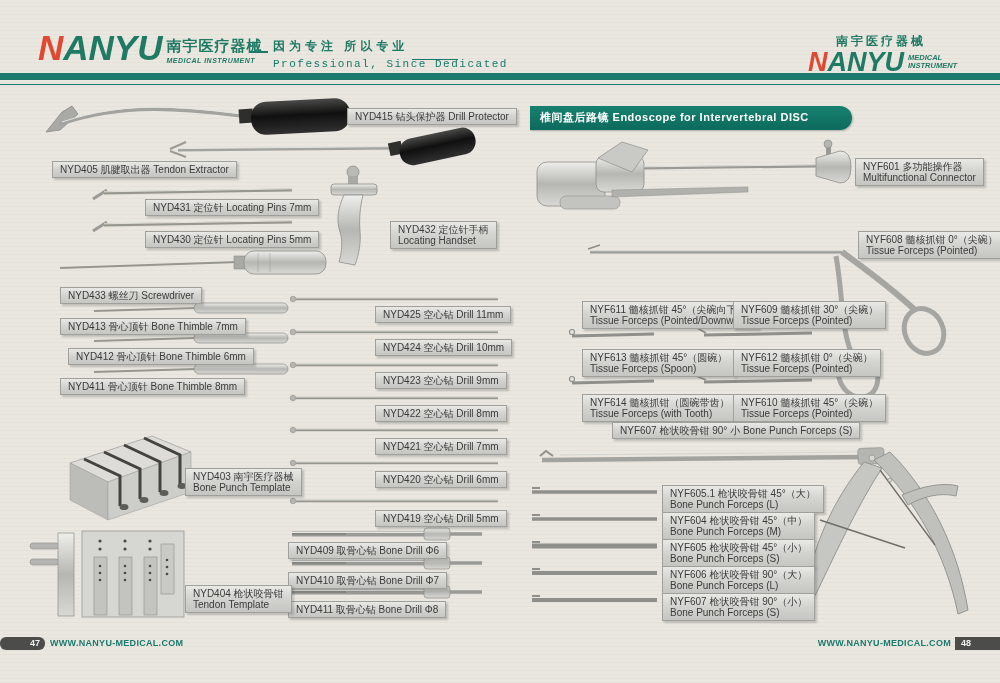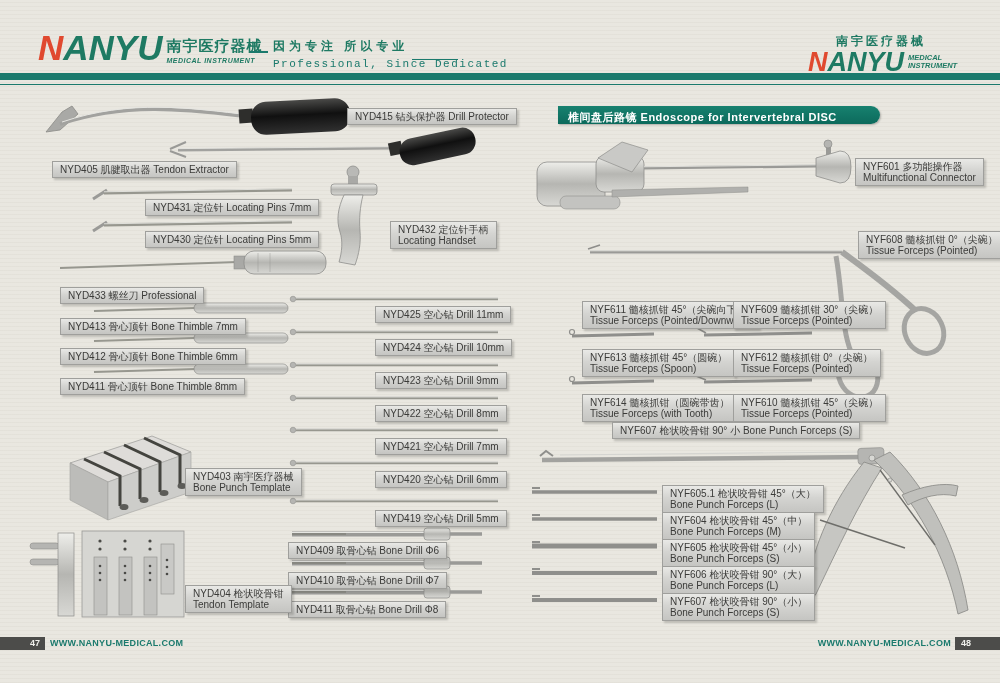--- a/index.html
+++ b/index.html
@@ -37,31 +37,30 @@
   .lbl{
     position:absolute;
     background:linear-gradient(180deg,#e9e9e6 0%,#d4d4d1 45%,#c5c5c2 100%);
     border:1px solid #9f9f9c;
     box-shadow:1.5px 1.5px 2px rgba(60,60,55,0.25);
     padding:2px 7px;font-size:10px;line-height:11px;color:#3b3b39;white-space:nowrap;
   }
   .lbl span{display:block;}
   
   .banner{
-    left:530px;top:106px;height:18px;min-width:296px;
+    left:530px;top:106px;height:24px;min-width:296px;
     background:linear-gradient(180deg,#17816f 0%,#0c6a5c 100%);
     border-radius:0 12px 12px 0;
     color:#ffffff;font-weight:bold;font-size:11px;line-height:22px;
     padding:0 16px 0 10px;letter-spacing:0.5px;
     box-shadow:1px 1px 2px rgba(0,0,0,0.25);
-    margin-left:28px;
   }
   
   .pg-bar{top:637px;height:13px;background:#4c4c4a;color:#f0f0ec;font-size:9px;line-height:13px;font-weight:bold;}
-  .pg-left{left:0;width:40px;text-align:right;padding-right:5px;}
+  .pg-left{left:0;width:40px;text-align:right;padding-right:5px;border-radius:6px;}
   .pg-right{left:955px;width:40px;text-align:left;padding-left:6px;}
   .site{top:637px;font-size:9px;line-height:13px;font-weight:bold;color:#1b7a6d;letter-spacing:0.3px;}
   .site-left{left:50px;}
   .site-right{left:761px;width:190px;text-align:right;}
   .art{left:0;top:0;}
 </style>
 </head>
 <body>
 
 <svg class="abs art" width="1000" height="683" viewBox="0 0 1000 683">
@@ -323,23 +322,23 @@
 <div class="abs banner">椎间盘后路镜 Endoscope for Intervertebral DISC</div>
 
 <div class="lbl" style="left:347px;top:108px">NYD415 钻头保护器 Drill Protector</div>
 <div class="lbl" style="left:52px;top:161px">NYD405 肌腱取出器 Tendon Extractor</div>
 <div class="lbl" style="left:145px;top:199px">NYD431 定位针 Locating Pins  7mm</div>
 <div class="lbl" style="left:145px;top:231px">NYD430 定位针 Locating Pins  5mm</div>
 <div class="lbl" style="left:390px;top:221px">
   <span>NYD432 定位针手柄</span>
   <span>Locating Handset</span>
 </div>
-<div class="lbl" style="left:60px;top:287px">NYD433 螺丝刀 Professional</div>
+<div class="lbl" style="left:60px;top:287px">NYD433 螺丝刀 Screwdriver</div>
 <div class="lbl" style="left:60px;top:318px">NYD413 骨心顶针 Bone Thimble  7mm</div>
-<div class="lbl" style="left:60px;top:348px">NYD412 骨心顶针 Bone Thimble  6mm</div>
+<div class="lbl" style="left:68px;top:348px">NYD412 骨心顶针 Bone Thimble  6mm</div>
 <div class="lbl" style="left:60px;top:378px">NYD411 骨心顶针 Bone Thimble  8mm</div>
 <div class="lbl" style="left:375px;top:306px">NYD425 空心钻 Drill  11mm</div>
 <div class="lbl" style="left:375px;top:339px">NYD424 空心钻 Drill  10mm</div>
 <div class="lbl" style="left:375px;top:372px">NYD423 空心钻 Drill  9mm</div>
 <div class="lbl" style="left:375px;top:405px">NYD422 空心钻 Drill  8mm</div>
 <div class="lbl" style="left:375px;top:438px">NYD421 空心钻 Drill  7mm</div>
 <div class="lbl" style="left:375px;top:471px">NYD420 空心钻 Drill  6mm</div>
 <div class="lbl" style="left:375px;top:510px">NYD419 空心钻 Drill  5mm</div>
 <div class="lbl" style="left:185px;top:468px">
   <span>NYD403 南宇医疗器械</span>

